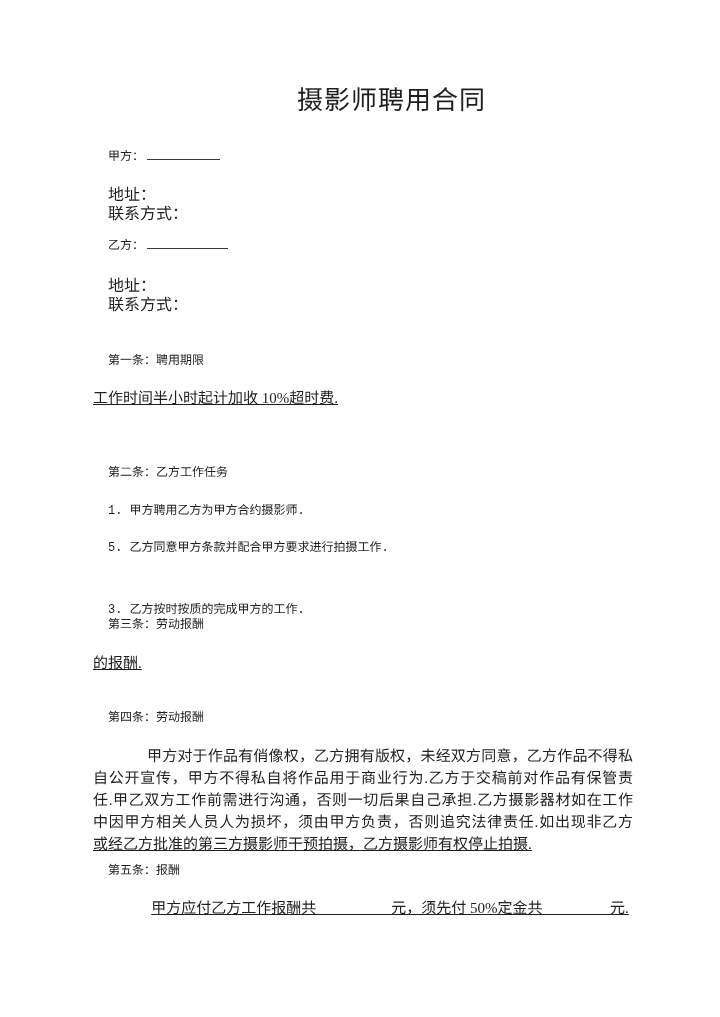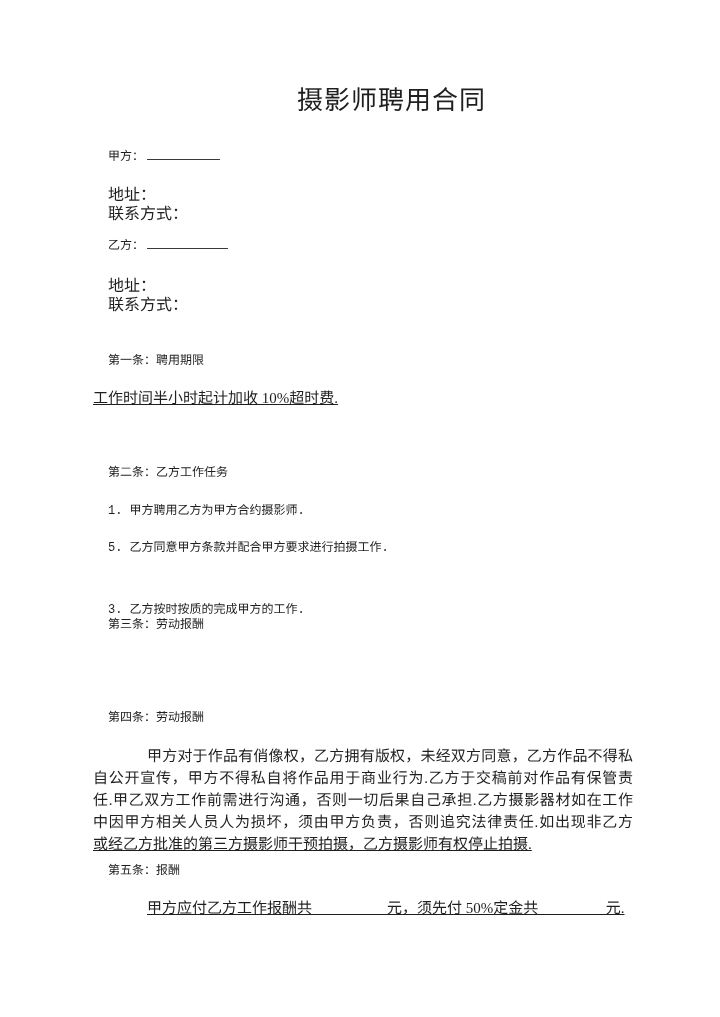--- a/index.html
+++ b/index.html
@@ -43,21 +43,21 @@
   .blank-b { width: 81px; }
 
   
   .para { left: 93px; width: 540px; font-size: 15px; line-height: 22px; }
   .pmain {
     white-space: pre-wrap;
     text-align: justify;
     text-align-last: justify;
   }
   .plast { white-space: pre-wrap; text-decoration: underline; }
-  .indent { text-indent: 54px; }
+  .indent { text-indent: 54px; text-align: center; }
 
   
   #party-a   { top: 145px; }
   #pair-a    { top: 185px; }
   #party-b   { top: 234px; }
   #pair-b    { top: 276px; }
   #h-1       { top: 350px; }
   #p-1       { top: 387px; }
   #h-2       { top: 462px; }
   #item-1    { top: 500px; }
@@ -103,20 +103,21 @@
 
   <div class="abs hline" id="h-2">第二条：乙方工作任务</div>
 
   <div class="abs hline" id="item-1">1. 甲方聘用乙方为甲方合约摄影师.</div>
   <div class="abs hline" id="item-2">5. 乙方同意甲方条款并配合甲方要求进行拍摄工作.</div>
   <div class="abs hline" id="item-3">3. 乙方按时按质的完成甲方的工作.</div>
 
   <div class="abs hline" id="h-3">第三条：劳动报酬</div>
 
   <div class="abs para" id="p-3">
+    <div class="plast">的报酬.</div>
   </div>
 
   <div class="abs hline" id="h-4">第四条：劳动报酬</div>
 
   <div class="abs para" id="p-4">
     <div class="pmain indent">甲方对于作品有俏像权，乙方拥有版权，未经双方同意，乙方作品不得私
 自公开宣传，甲方不得私自将作品用于商业行为.乙方于交稿前对作品有保管责
 任.甲乙双方工作前需进行沟通，否则一切后果自己承担.乙方摄影器材如在工作
 中因甲方相关人员人为损坏，须由甲方负责，否则追究法律责任.如出现非乙方</div>
     <div class="plast">或经乙方批准的第三方摄影师干预拍摄，乙方摄影师有权停止拍摄.</div>

